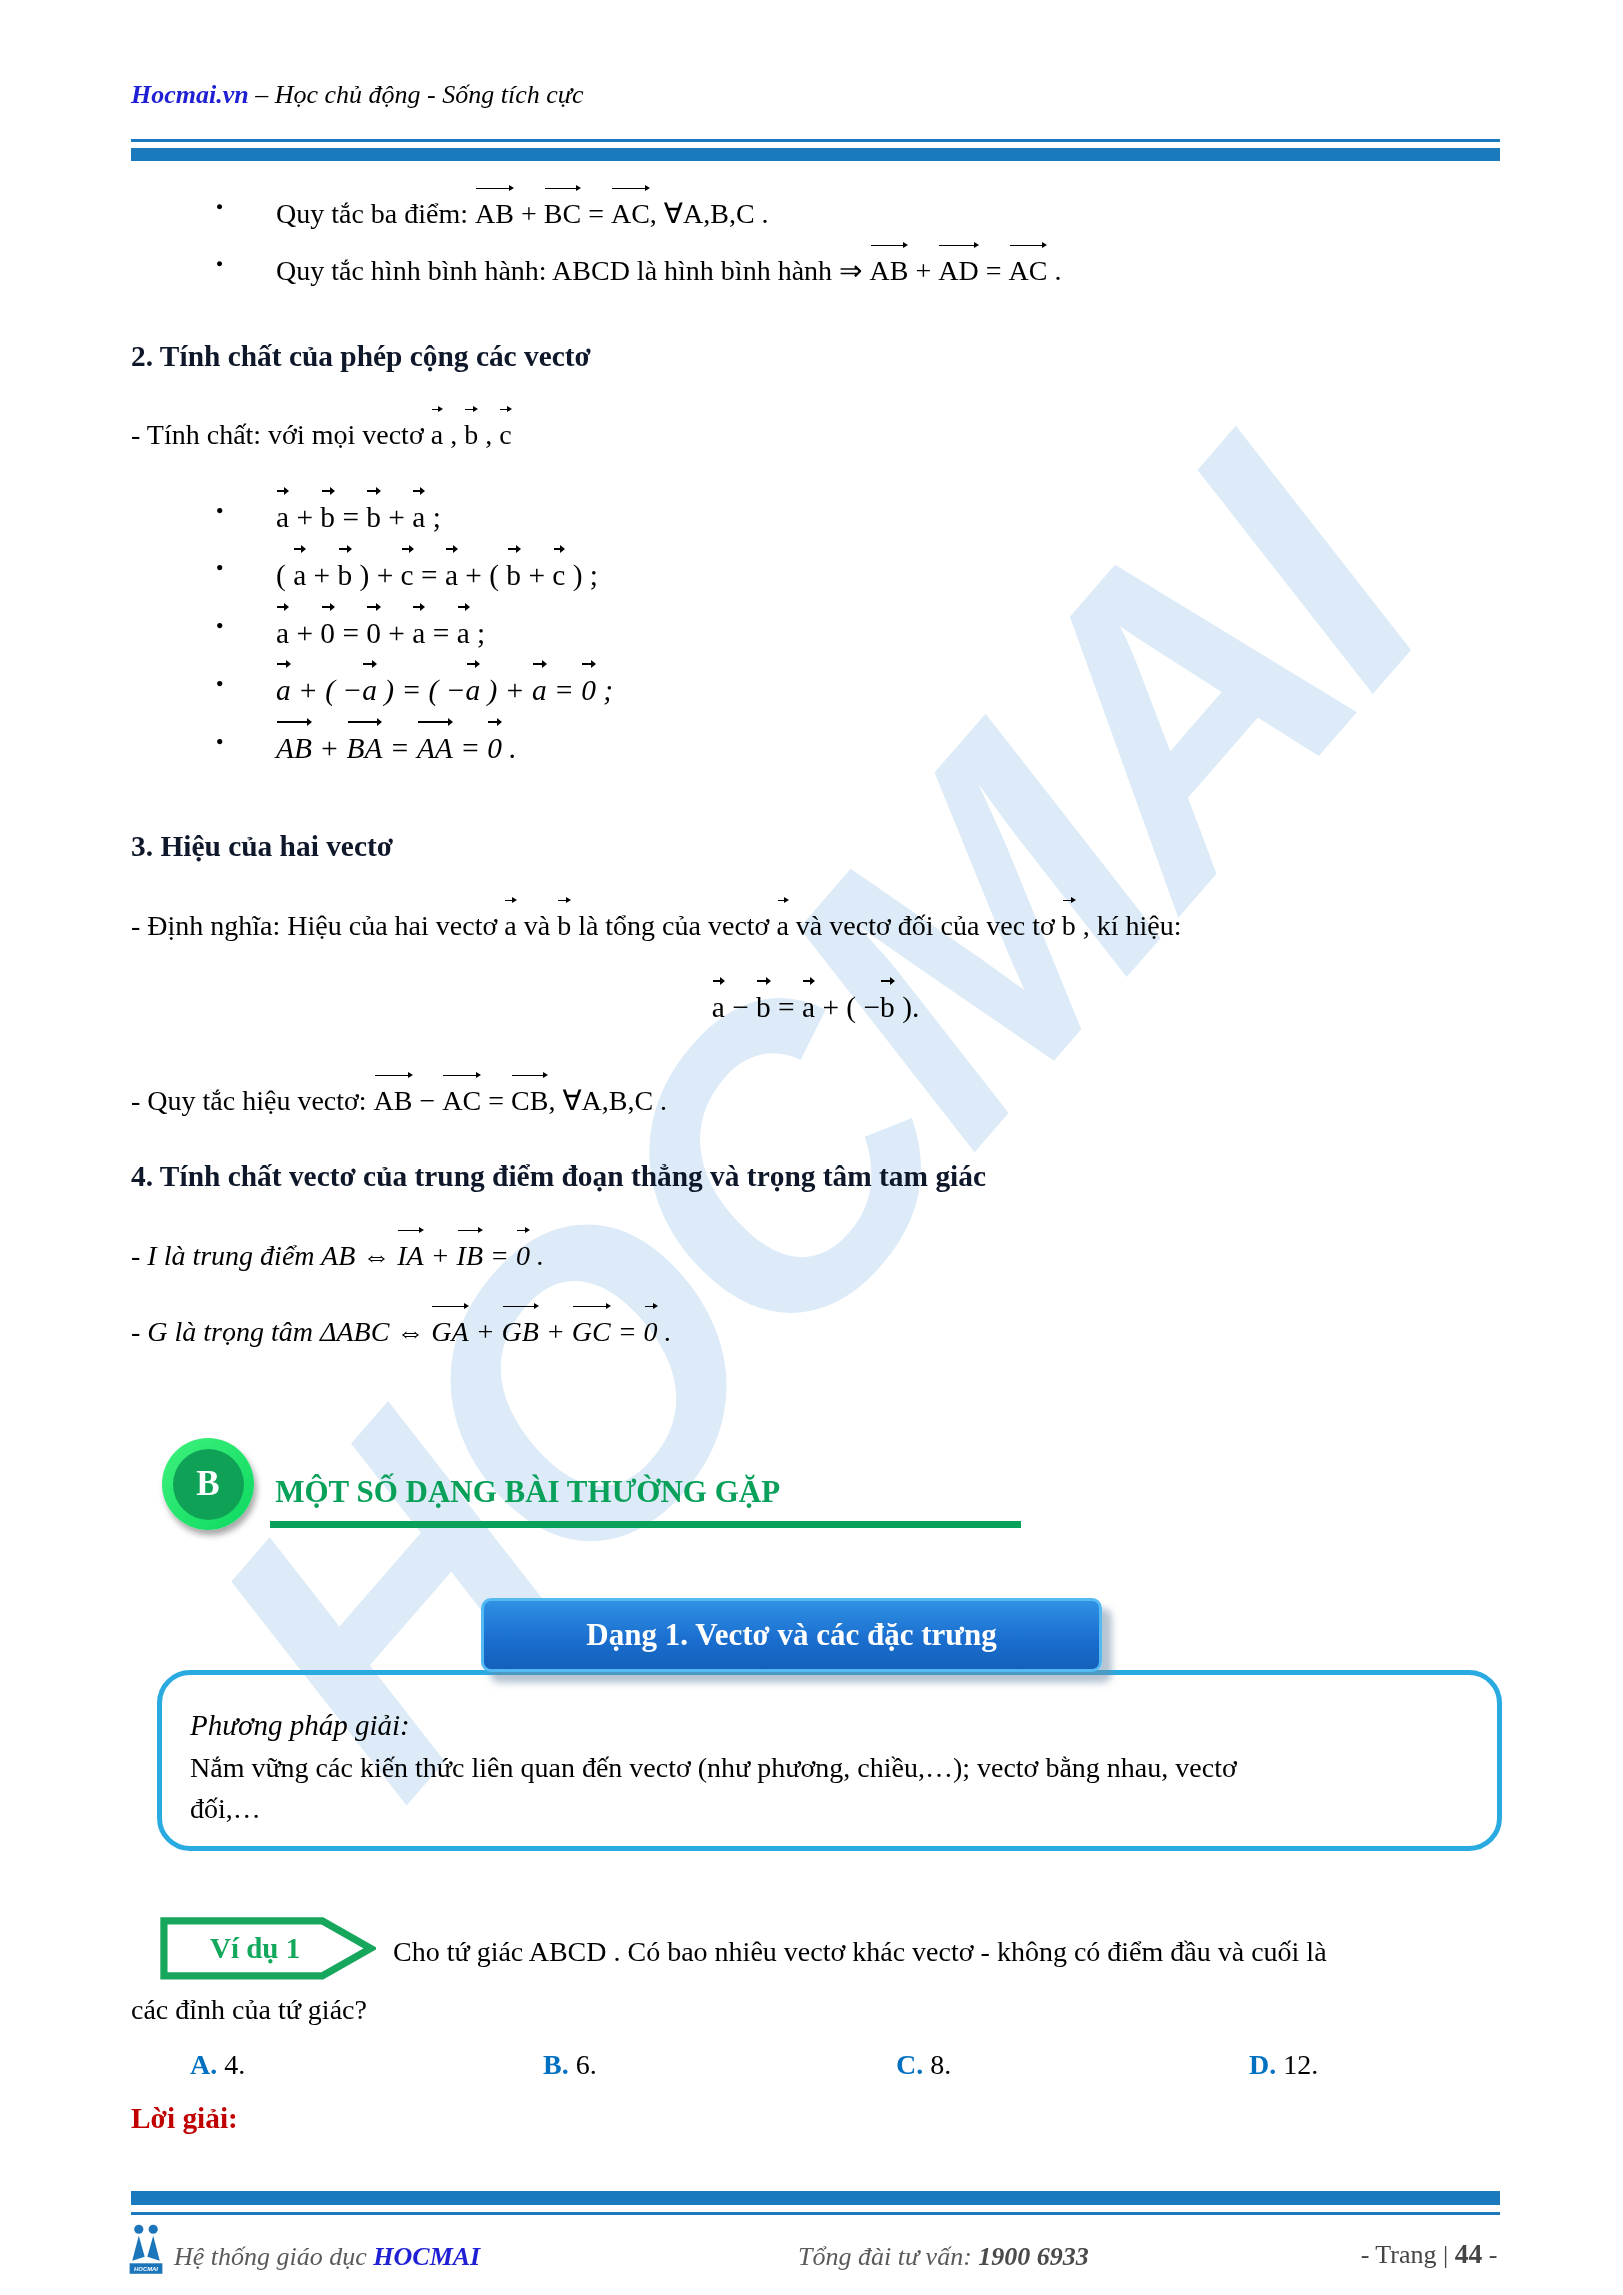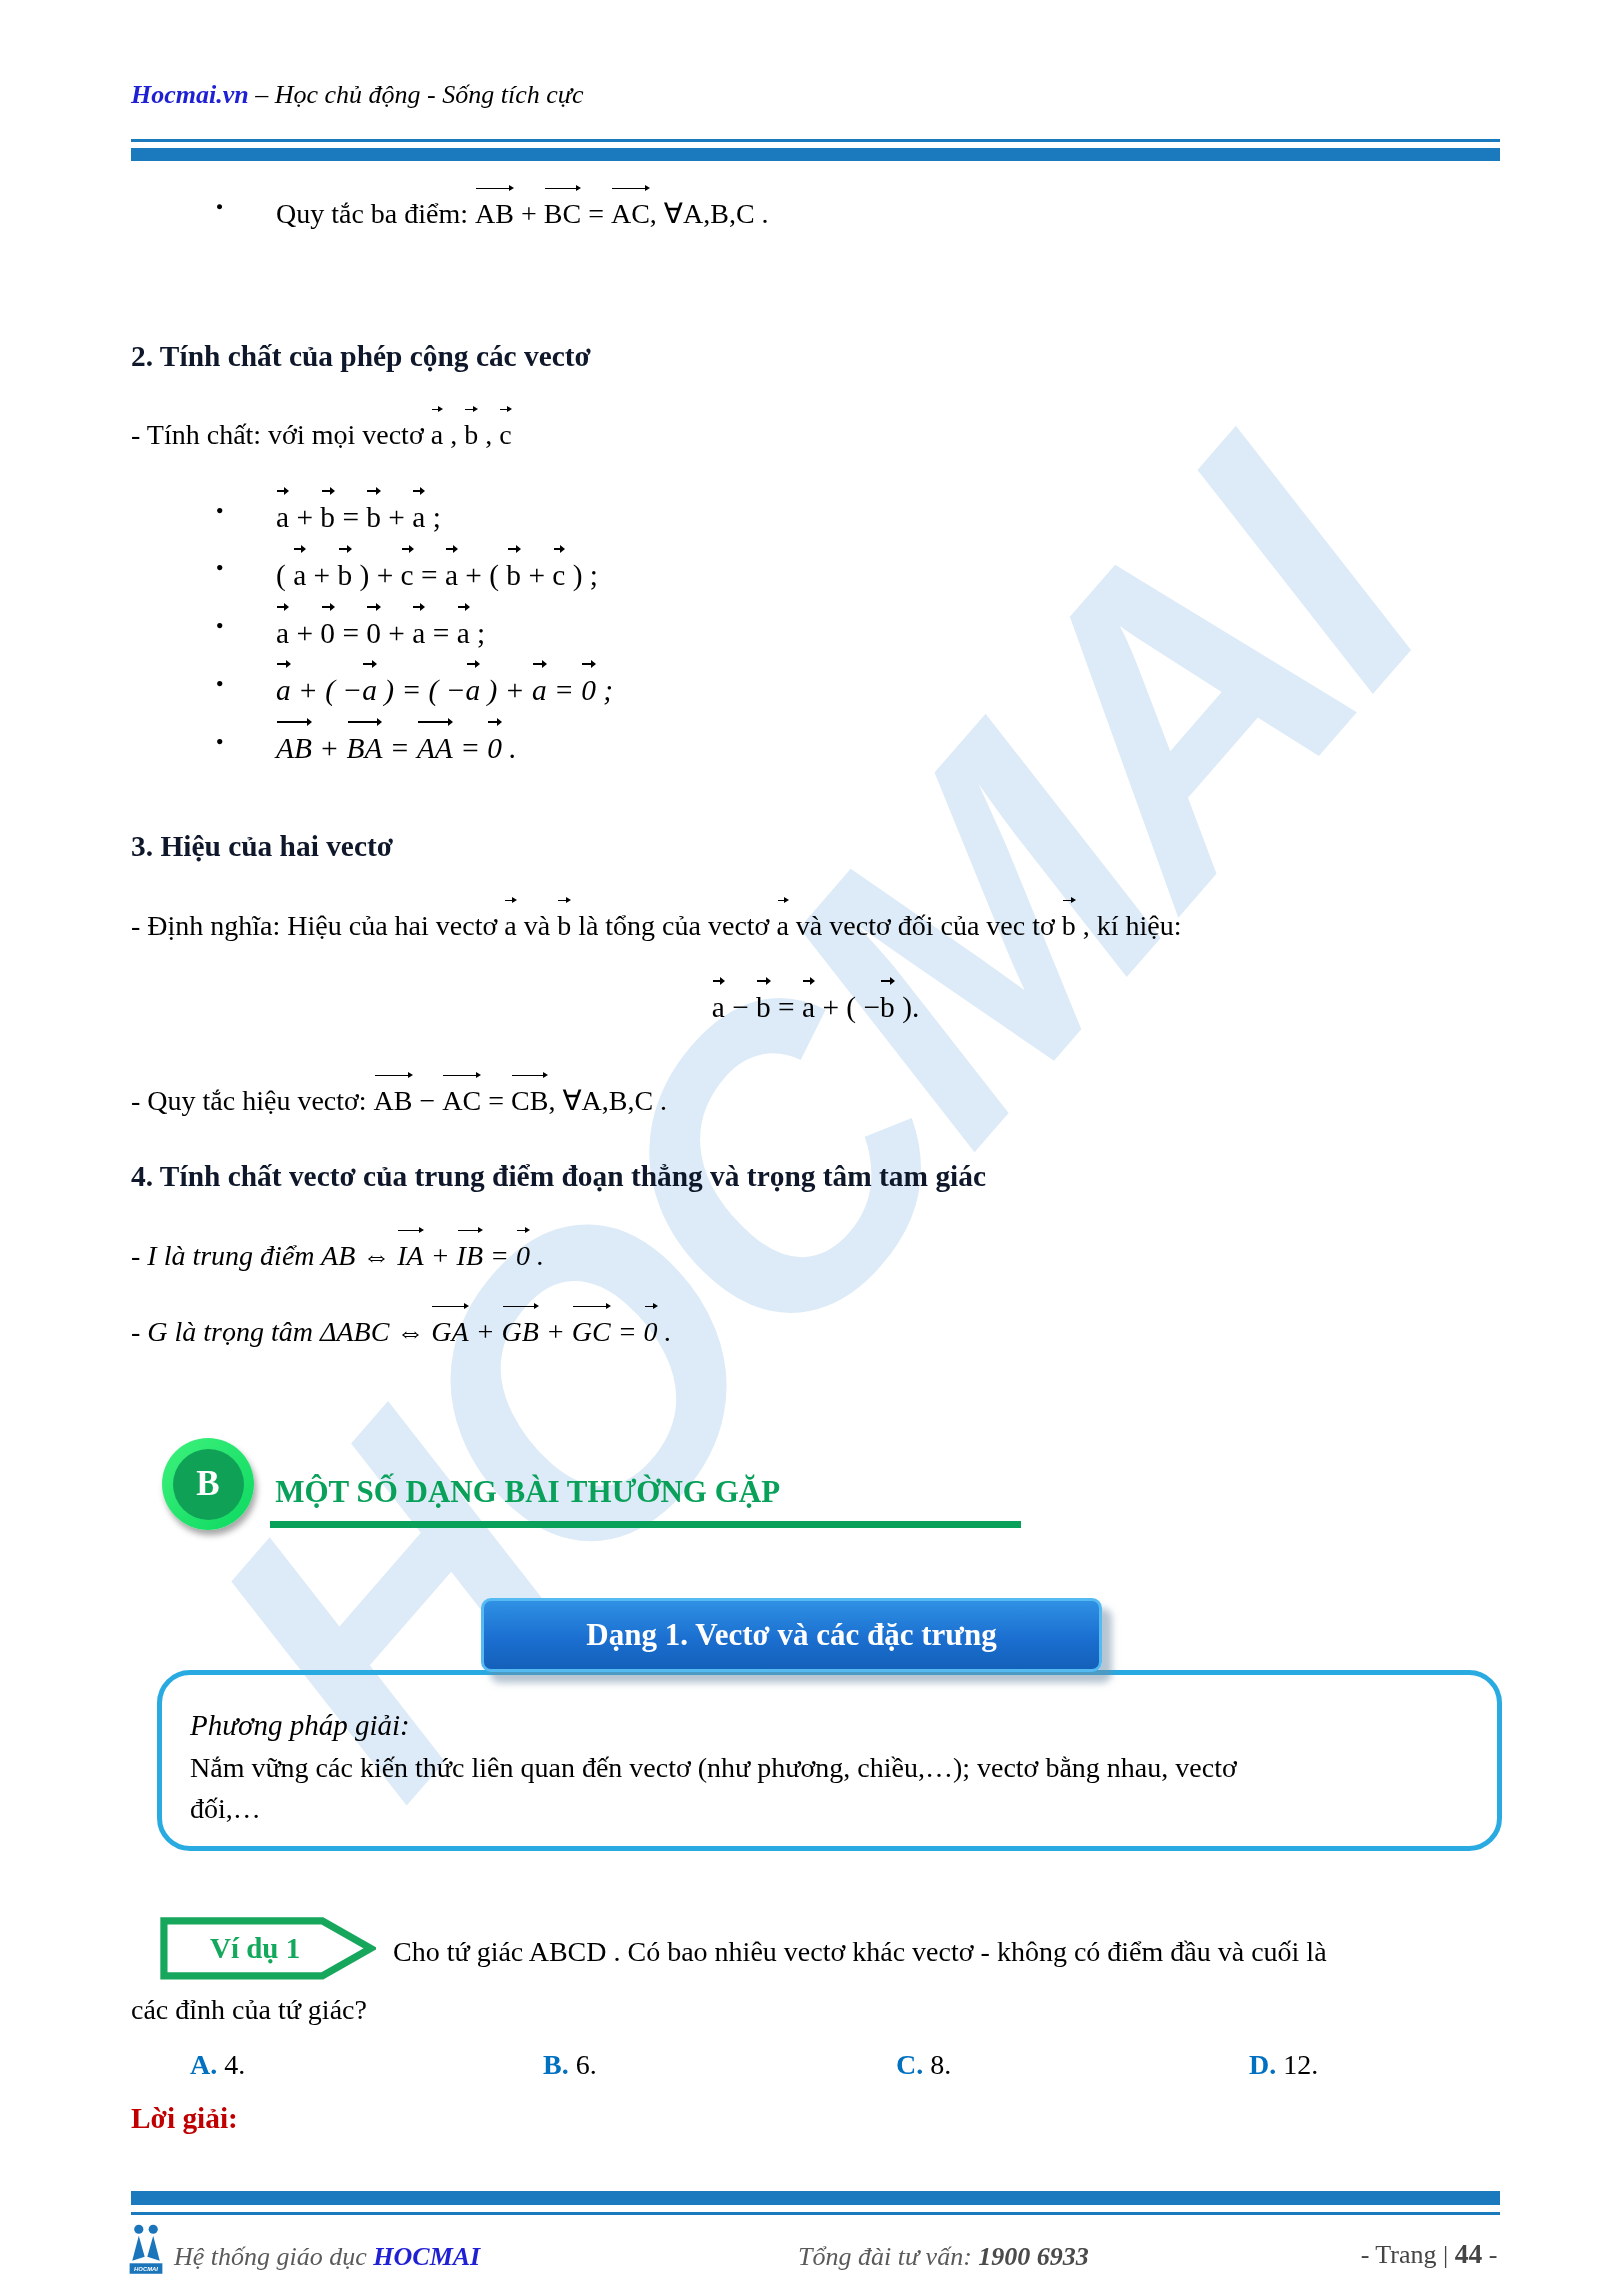--- a/index.html
+++ b/index.html
@@ -92,20 +92,21 @@
   <div class="layer">
 
     <div class="abs hdr">
       <span class="brand">Hocmai.vn</span><span> – Học chủ động - Sống tích cực</span>
     </div>
     <div class="abs rule-thin" style="top:139px;"></div>
     <div class="abs rule-thick" style="top:148px;"></div>
 
     <div class="abs t mline" style="left:216px;top:196px;right:98px;">
       <div class="bullet" style="margin-bottom:22px;">Quy tắc ba điểm:  <span class="vec">AB</span> + <span class="vec">BC</span> = <span class="vec">AC</span>,    ∀A,B,C .</div>
+      <div class="bullet">Quy tắc hình bình hành:  ABCD  là hình bình hành  ⇒ <span class="vec">AB</span> + <span class="vec">AD</span> = <span class="vec">AC</span> .</div>
     </div>
 
     <div class="abs red-h" style="left:131px;top:340px;">2. Tính chất của phép cộng các vectơ</div>
     <div class="abs t mline" style="left:131px;top:417px;">- Tính chất: với mọi vectơ  <span class="vec">a</span> , <span class="vec">b</span> , <span class="vec">c</span></div>
 
     <div class="abs t" style="left:216px;top:499px;">
       <div class="bullet mline" style="margin-bottom:21px;font-size:29.4px;"><span class="vec">a</span> + <span class="vec">b</span> = <span class="vec">b</span> + <span class="vec">a</span> ;</div>
       <div class="bullet mline" style="margin-bottom:21px;font-size:29.4px;">( <span class="vec">a</span> + <span class="vec">b</span> ) + <span class="vec">c</span> = <span class="vec">a</span> + ( <span class="vec">b</span> + <span class="vec">c</span> ) ;</div>
       <div class="bullet mline" style="margin-bottom:21px;font-size:29.4px;"><span class="vec">a</span> + <span class="vec">0</span> = <span class="vec">0</span> + <span class="vec">a</span> = <span class="vec">a</span> ;</div>
       <div class="bullet mline" style="margin-bottom:21px;font-size:29.4px;font-style:italic;"><span class="vec">a</span> + ( −<span class="vec">a</span> ) = ( −<span class="vec">a</span> ) + <span class="vec">a</span> = <span class="vec">0</span> ;</div>

